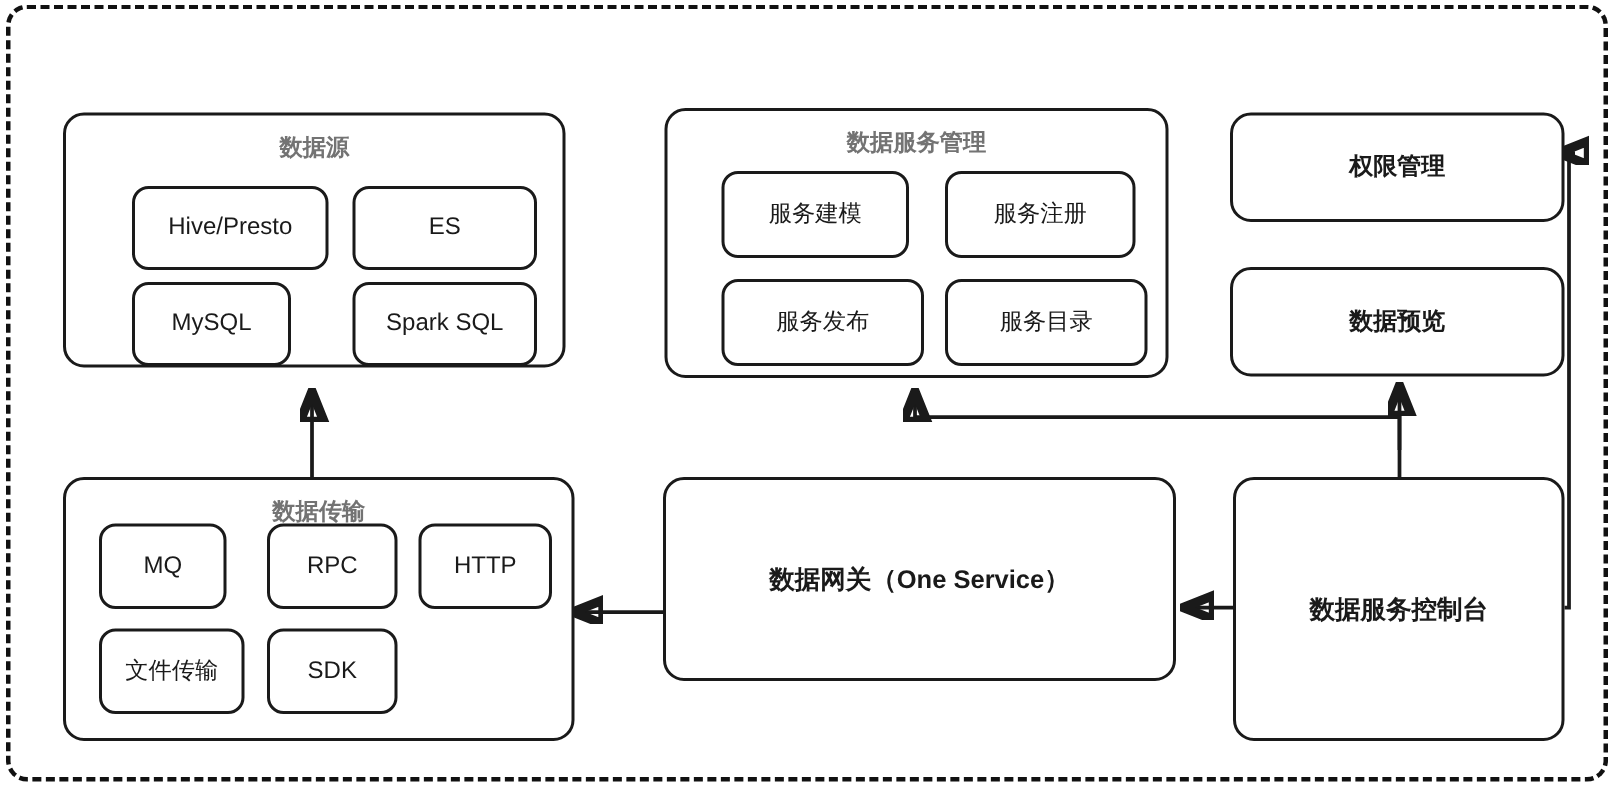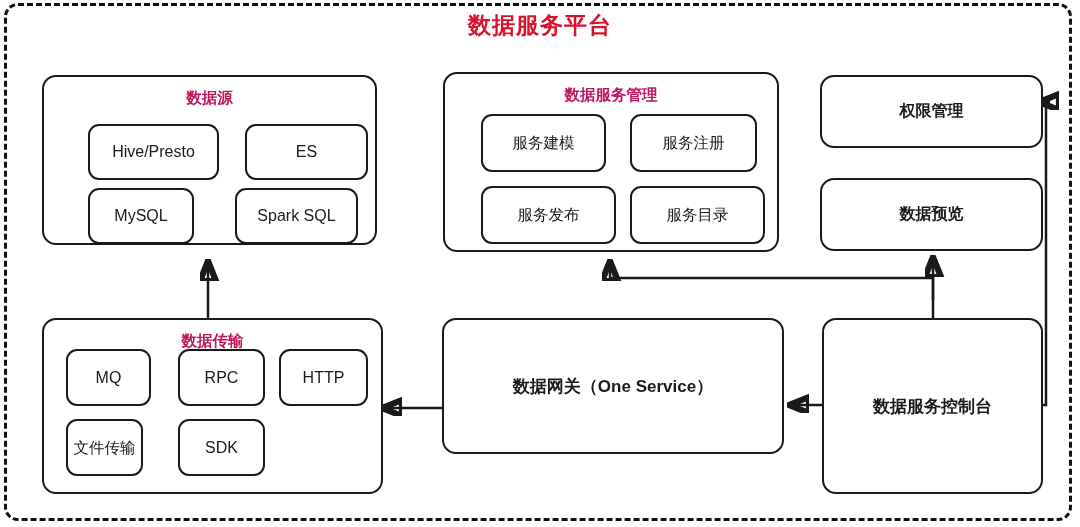--- a/index.html
+++ b/index.html
@@ -45,21 +45,21 @@
     border-radius: 14px;
     box-sizing: border-box;
   }
   .group-title {
     position: absolute;
     left: 0;
     width: 100%;
     text-align: center;
     font-size: 15.5px;
     font-weight: bold;
-    color: #be185d;
+    color: #737373;
     top: 11px;
   }
   
   .chip {
     position: absolute;
     background: #ffffff;
     border: 2.5px solid #1a1a1a;
     border-radius: 11px;
     box-sizing: border-box;
     display: flex;
@@ -99,21 +99,20 @@
     stroke-width: 2.5;
     fill: none;
   }
 </style>
 </head>
 <body>
 
 <div id="canvas">
 
   <div id="platform-border"></div>
-  <div id="platform-title">数据服务平台</div>
 
   <svg id="connectors" viewBox="0 0 1080 527">
     <defs>
       <marker id="arrow" markerWidth="9" markerHeight="9" refX="7.6" refY="3.2" orient="auto" markerUnits="strokeWidth">
         <path d="M0,0 L8,3.2 L0,6.4 z" fill="#1a1a1a" stroke="none"></path>
       </marker>
     </defs>
 
     <path d="M208,318 L208,262" marker-end="url(#arrow)"></path>
 
@@ -126,21 +125,21 @@
     <path d="M933,300 L933,278 L610,278 L610,262" marker-end="url(#arrow)"></path>
 
     <path d="M1043,405 L1046,405 L1046,102 L1050,102"></path>
     <path d="M1048,102 L1040,102" marker-end="url(#arrow)"></path>
   </svg>
 
   <div class="group-box" style="left:42px; top:75px; width:335px; height:170px;">
     <div class="group-title">数据源</div>
   </div>
   <div class="chip" style="left:88px; top:124px; width:131px; height:56px;">Hive/Presto</div>
-  <div class="chip" style="left:235px; top:124px; width:123px; height:56px;margin-left:10px;">ES</div>
+  <div class="chip" style="left:235px; top:124px; width:123px; height:56px;">ES</div>
   <div class="chip" style="left:88px; top:188px; width:106px; height:56px;">MySQL</div>
   <div class="chip" style="left:235px; top:188px; width:123px; height:56px;">Spark SQL</div>
 
   <div class="group-box" style="left:443px; top:72px; width:336px; height:180px;">
     <div class="group-title">数据服务管理</div>
   </div>
   <div class="chip cn" style="left:481px; top:114px; width:125px; height:58px;">服务建模</div>
   <div class="chip cn" style="left:630px; top:114px; width:127px; height:58px;">服务注册</div>
   <div class="chip cn" style="left:481px; top:186px; width:135px; height:58px;">服务发布</div>
   <div class="chip cn" style="left:630px; top:186px; width:135px; height:58px;">服务目录</div>
@@ -148,20 +147,20 @@
   <div class="solo-box" style="left:820px; top:75px; width:223px; height:73px;">权限管理</div>
 
   <div class="solo-box" style="left:820px; top:178px; width:223px; height:73px;">数据预览</div>
 
   <div class="group-box" style="left:42px; top:318px; width:341px; height:176px;">
     <div class="group-title">数据传输</div>
   </div>
   <div class="chip" style="left:66px; top:349px; width:85px; height:57px;">MQ</div>
   <div class="chip" style="left:178px; top:349px; width:87px; height:57px;">RPC</div>
   <div class="chip" style="left:279px; top:349px; width:89px; height:57px;">HTTP</div>
-  <div class="chip cn" style="left:66px; top:419px; width:77px; height:57px;">文件传输</div>
+  <div class="chip cn" style="left:66px; top:419px; width:97px; height:57px;">文件传输</div>
   <div class="chip" style="left:178px; top:419px; width:87px; height:57px;">SDK</div>
 
   <div class="solo-box lg" style="left:442px; top:318px; width:342px; height:136px;">数据网关（One Service）</div>
 
   <div class="solo-box lg" style="left:822px; top:318px; width:221px; height:176px;">数据服务控制台</div>
 
 </div>
 
 </body></html>

